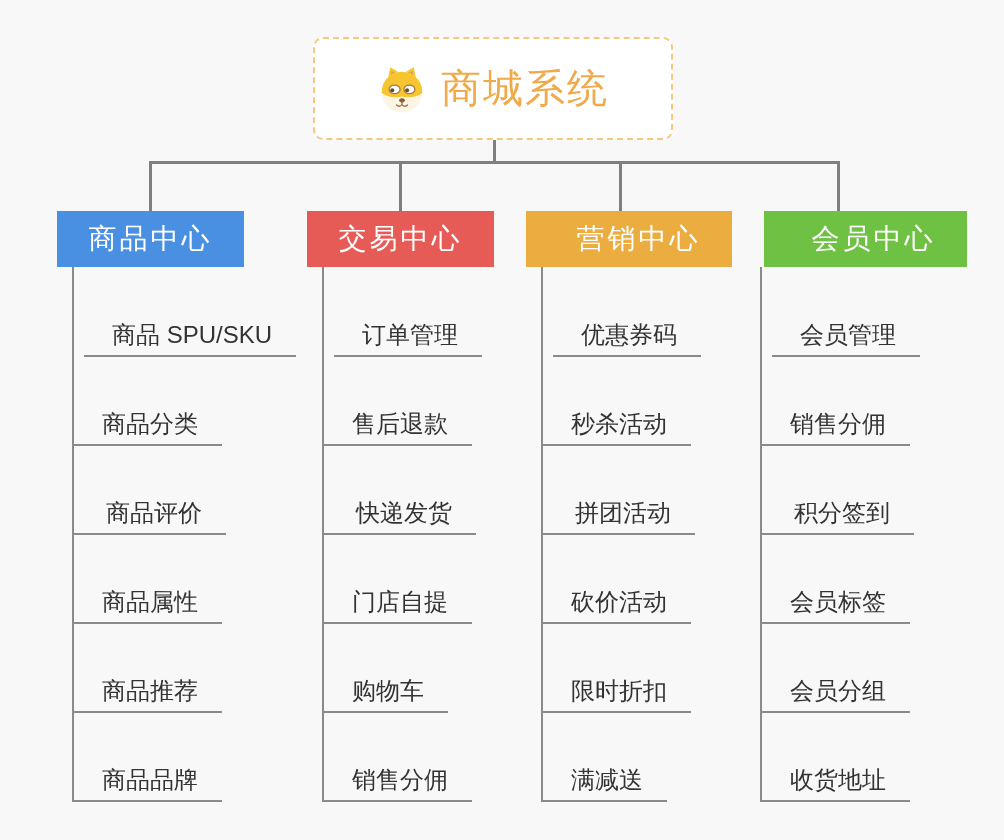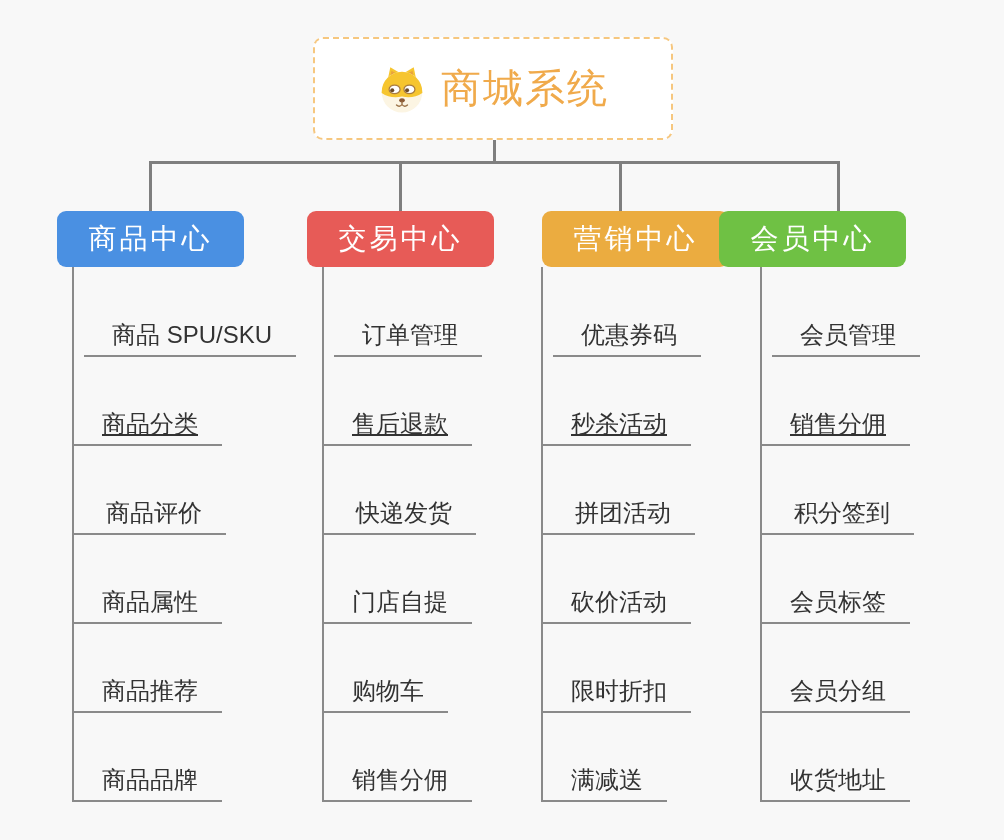--- a/index.html
+++ b/index.html
@@ -22,38 +22,38 @@
   
   .conn { position:absolute; background:var(--connector,#7f7f7f); }
   .stub { left:493px; top:140px; width:3px; height:24px; }
   .rail { left:149px; top:161px; width:691px; height:3px; }
   .drop { top:161px; width:3px; height:50px; }
   .d0 { left:149px; } .d1 { left:399px; } .d2 { left:619px; } .d3 { left:837px; }
 
   
   .branch-node {
     position:absolute; top:211px; width:187px; height:56px;
-    border-radius:9px; color:#ffffff; font-size:28px; letter-spacing:3px;
+    border-radius:0; color:#ffffff; font-size:28px; letter-spacing:3px;
     display:flex; align-items:center; justify-content:center;
   }
-  .b0 { left:57px; } .b1 { left:307px; } .b2 { left:542px; } .b3 { left:719px; }
+  .b0 { left:57px; } .b1 { left:307px; } .b2 { left:526px;padding-left:19px; } .b3 { left:764px;padding-left:16px; }
 
   
   .col {
     position:absolute; top:267px; height:535px; width:0;
     border-left:2px solid var(--leafline,#8a8a8a);
   }
   .c0 { left:72px; } .c1 { left:322px; } .c2 { left:541px; } .c3 { left:760px; }
   .leaf {
     position:absolute; left:0; height:40px; line-height:40px;
     padding:0 24px 0 28px;
     border-bottom:2px solid var(--leafline,#8a8a8a);
     font-size:24px; color:var(--leaftext,#333333); white-space:nowrap;
   }
-  .r0 { top:48px;margin-left:10px; } .r1 { top:137px;text-decoration:underline; } .r2 { top:226px;padding-left:32px; }
+  .r0 { top:48px;margin-left:10px; } .r1 { top:137px; } .r2 { top:226px;padding-left:32px; }
   .r3 { top:315px; } .r4 { top:404px; } .r5 { top:493px; }
 </style>
 </head>
 <body>
 
 <div id="canvas" style="--bg: #f8f8f8; --connector: #7f7f7f; --leafline: #8a8a8a; --leaftext: #333333; --rootborder: #F6C77F; --roottext: #F0AA4B;">
 
   <div class="root-node">
     <span>
       <svg class="root-icon" viewBox="0 0 64 64" aria-hidden="true">

